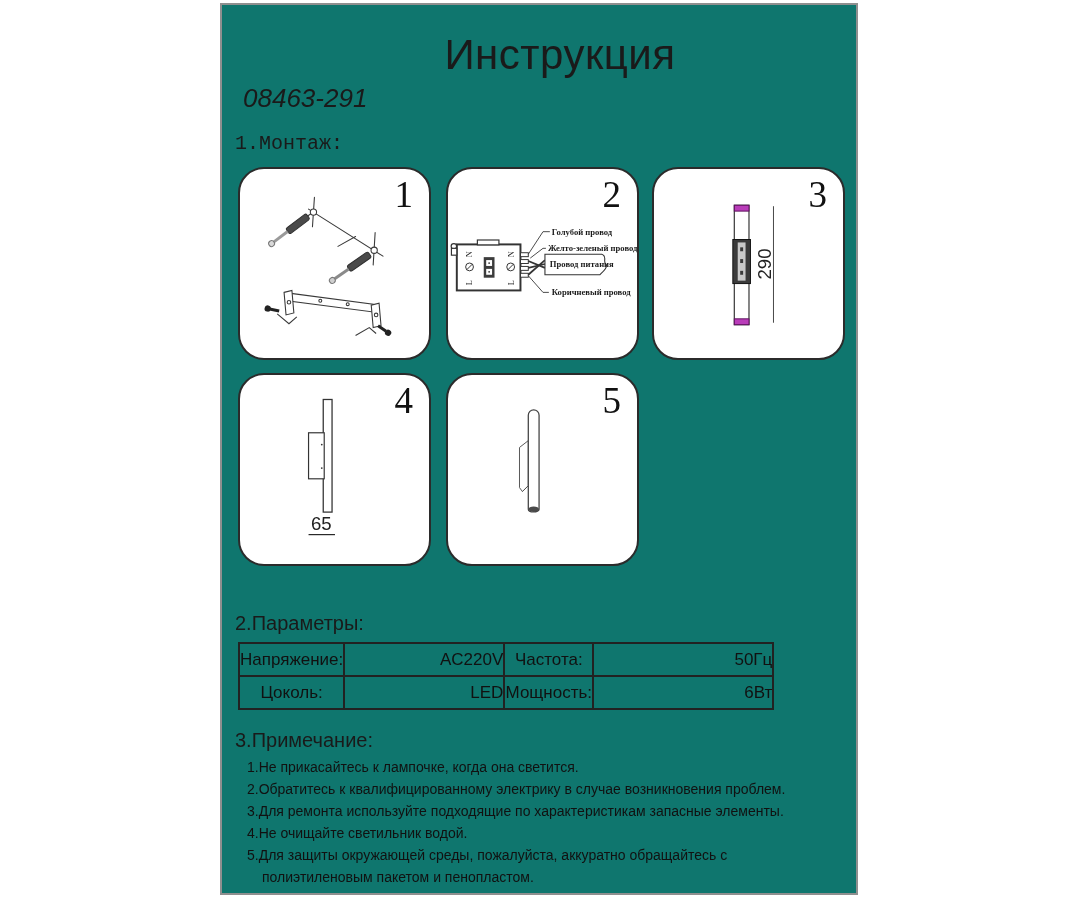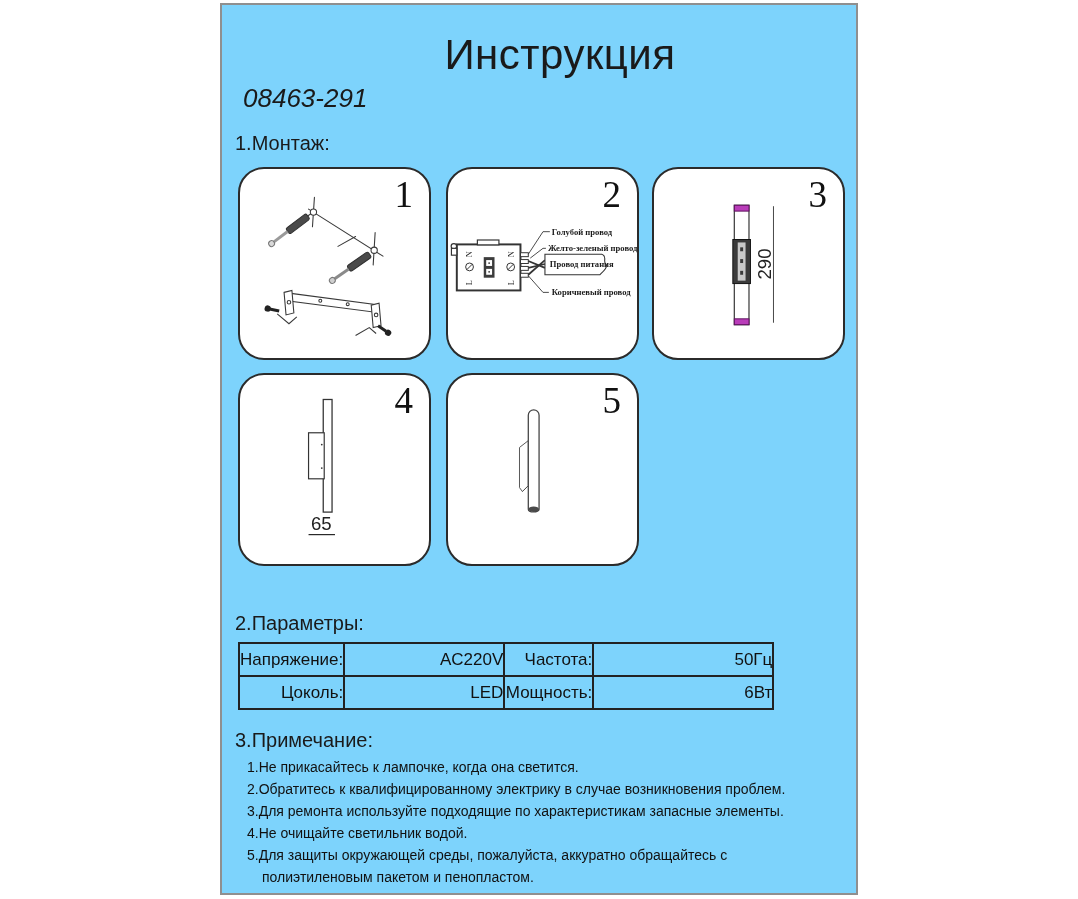--- a/index.html
+++ b/index.html
@@ -1,47 +1,47 @@
 <!DOCTYPE html>
 <html><head>
 <meta charset="utf-8">
 <style>
   html,body{margin:0;padding:0;background:#fff;}
   body{width:1078px;height:899px;position:relative;overflow:hidden;
        font-family:"Liberation Sans",sans-serif;color:#1a1a1a;
        -webkit-font-smoothing:antialiased;}
   .page{position:absolute;left:220px;top:3px;width:634px;height:888px;
-        border:2px solid #8f8f8f;background:#7dd3fc;}
+        border:2px solid #8f8f8f;background:#0f766e;}
   .page *{box-sizing:border-box;}
 
   .title{position:absolute;left:21px;top:26px;width:634px;text-align:center;
          font-size:42px;letter-spacing:0.5px;}
   .model{position:absolute;left:21px;top:78px;width:634px;text-align:left;
          font-size:26px;font-style:italic;}
 
   .heading{position:absolute;left:13px;font-size:20px;}
-  .h-montage{top:127px;}
+  .h-montage{top:127px;font-family:Liberation Mono, monospace;}
   .h-params{top:607px;text-align:center;}
   .h-notes{top:724px;}
 
   .panel{position:absolute;width:193px;height:193px;border:2px solid #2b2b2b;
          border-radius:26px;background:#fff;}
   .p1{left:16px;top:162px;}
   .p2{left:224px;top:162px;}
   .p3{left:430px;top:162px;}
   .p4{left:16px;top:368px;}
   .p5{left:224px;top:368px;}
   .panel svg{position:absolute;left:0;top:0;width:100%;height:100%;}
   .num{position:absolute;top:6px;right:16px;font-family:"Liberation Serif",serif;
        font-size:37px;line-height:1.1;color:#111;}
 
   table.params{position:absolute;left:16px;top:637px;border-collapse:collapse;
                font-size:17px;color:#111;}
   table.params td{border:2px solid #222;height:33px;padding:0;}
-  td.lbl{text-align:right;padding-left:6px;}
+  td.lbl{text-align:center;padding-left:6px;}
   td.val{text-align:right;}
   .c0{width:95px;} .c1{width:160px;} .c2{width:89px;margin-left:8px;} .c3{width:180px;}
 
   .notes{position:absolute;left:25px;top:751px;width:600px;font-size:14px;
          line-height:22px;color:#111;}
   .note{white-space:pre-line;padding-left:15px;text-indent:-15px;}
 
   .wire-label{font-family:"Liberation Serif",serif;font-weight:bold;
               font-size:8.8px;fill:#1c1c1c;}
   .dim-text{font-family:"Liberation Sans",sans-serif;font-size:19px;fill:#222;}

